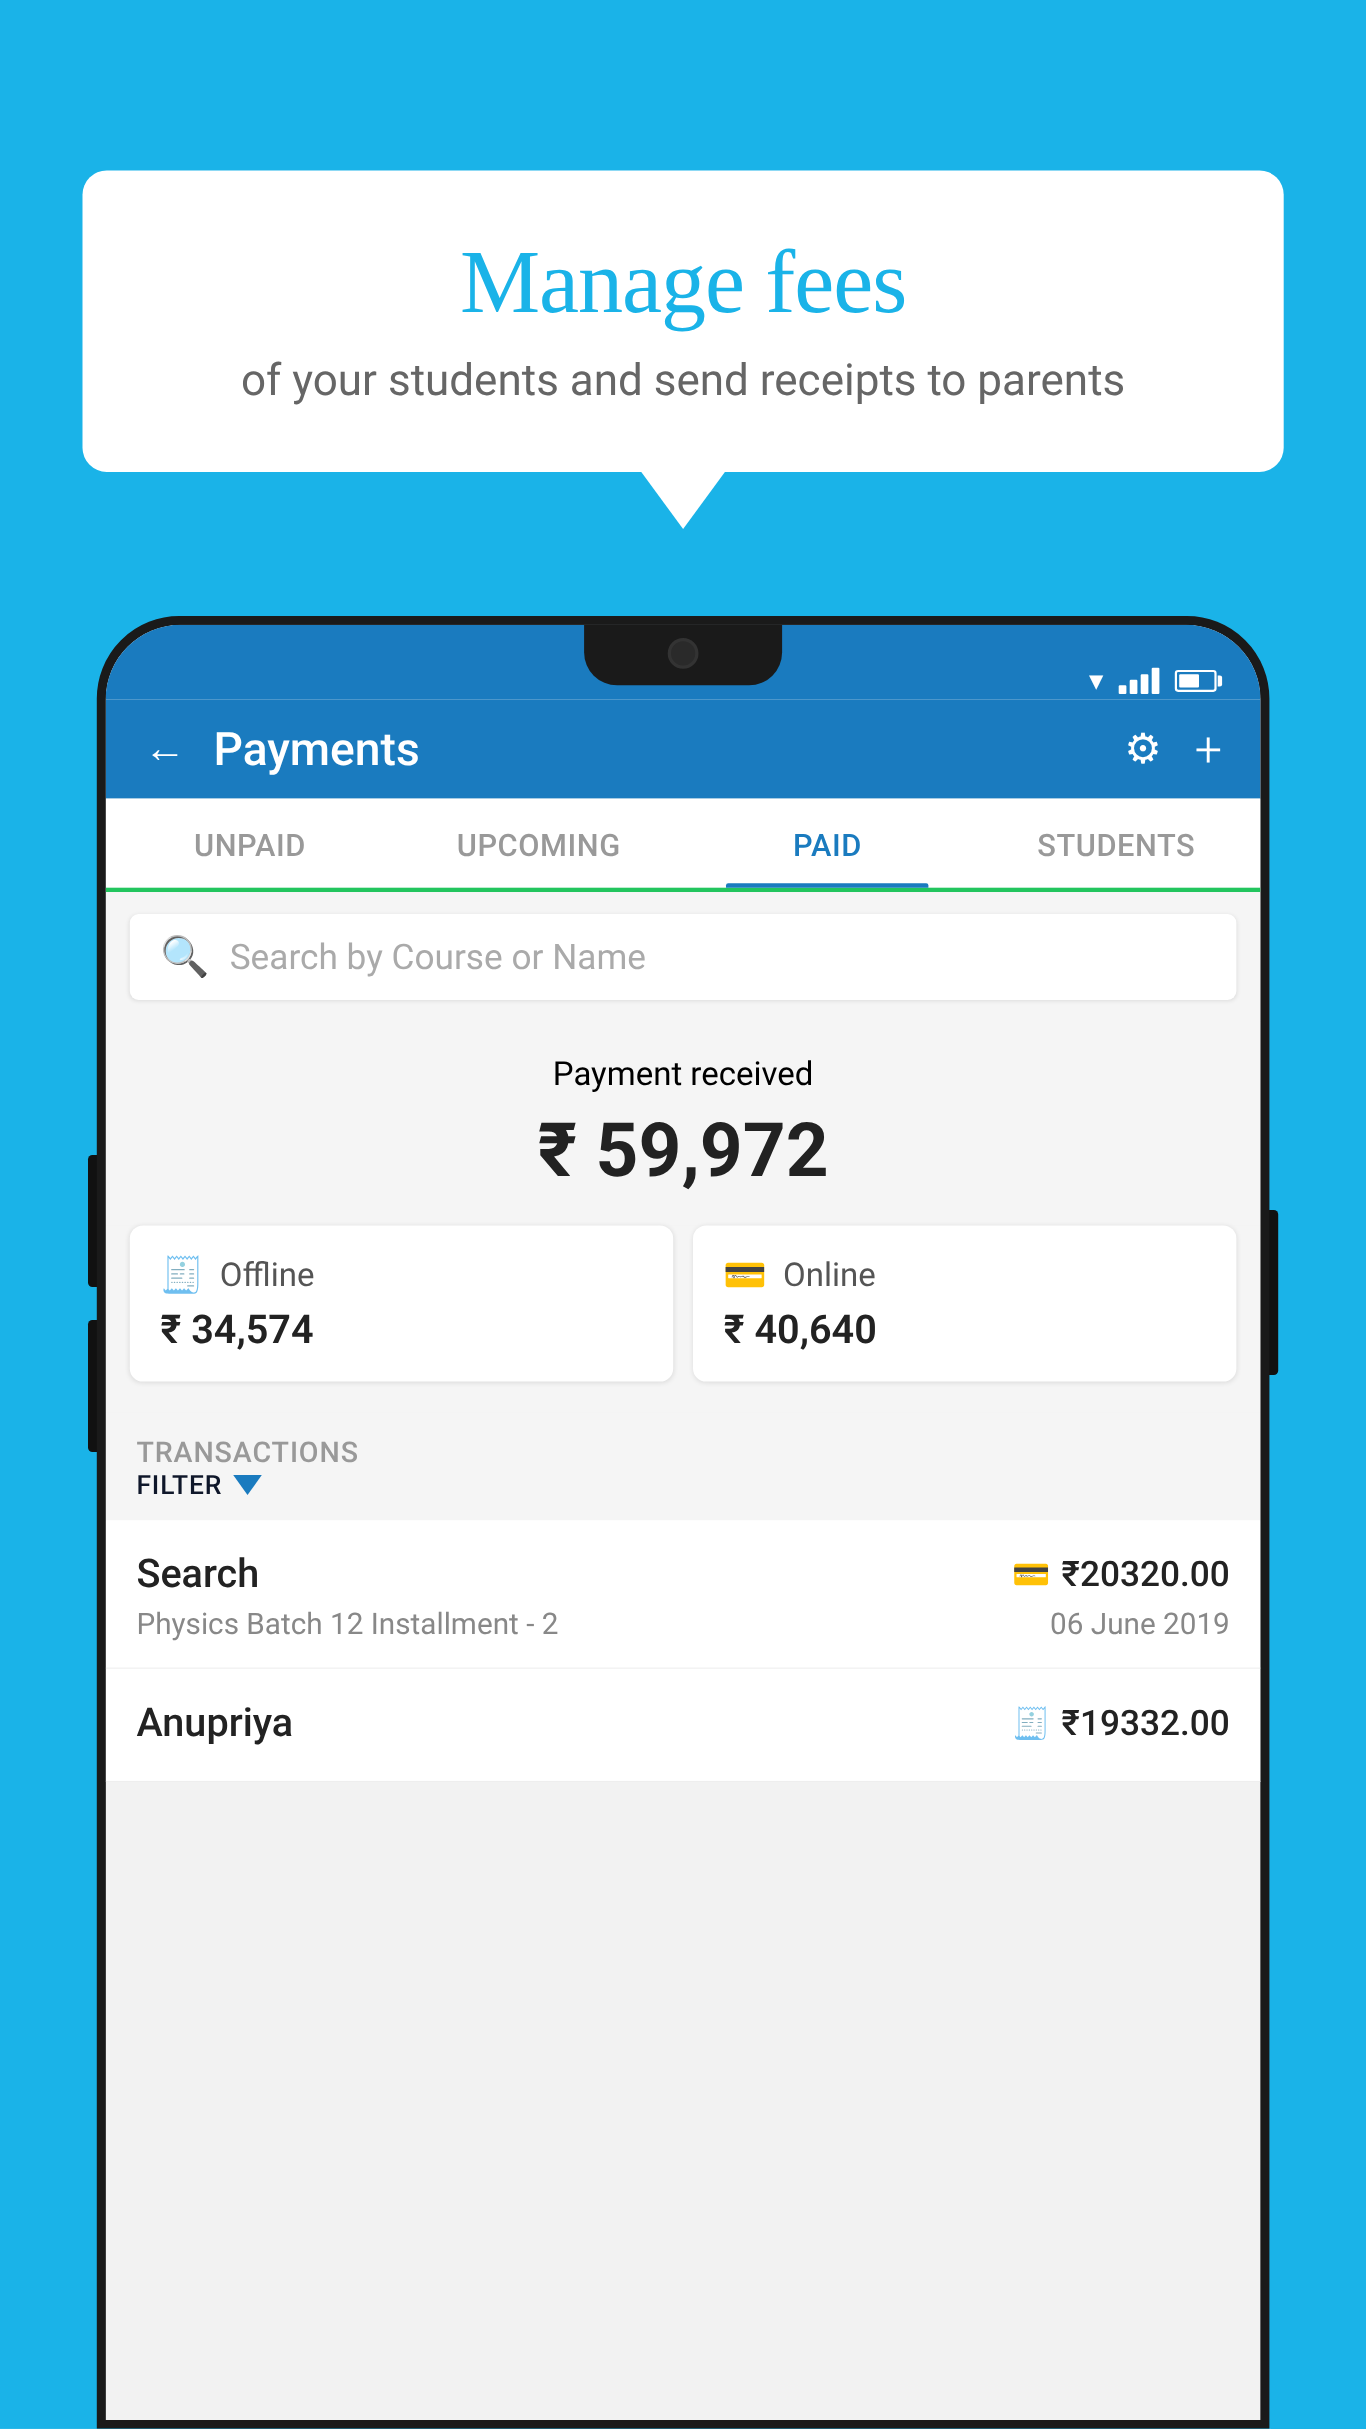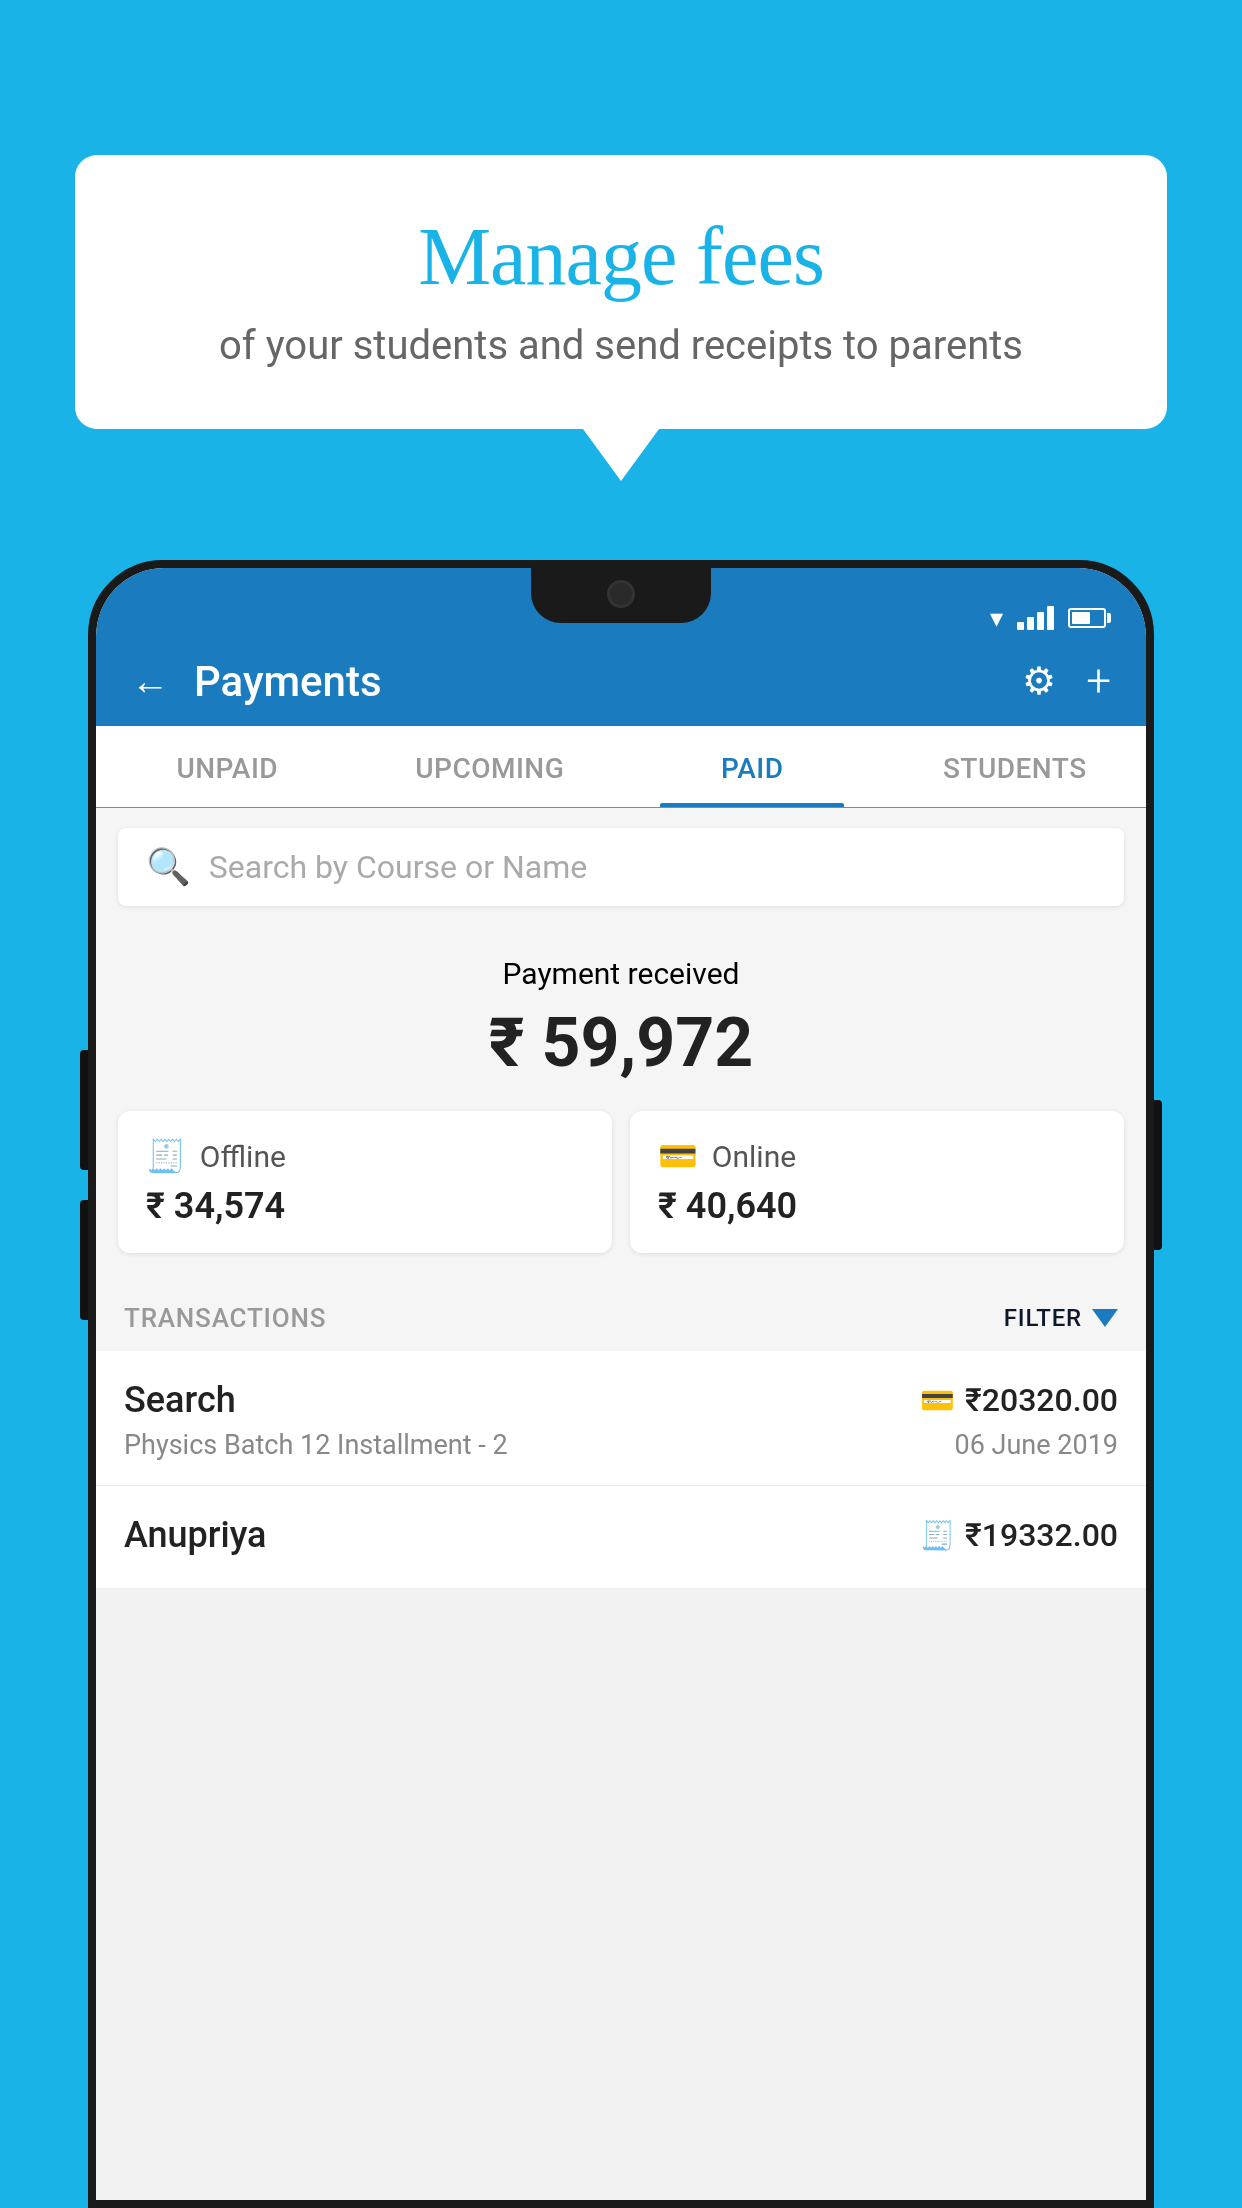--- a/index.html
+++ b/index.html
@@ -234,21 +234,21 @@
     .plus-icon {
       color: #fff;
       font-size: 44px;
       font-weight: 300;
     }
 
     
     .tabs-bar {
       background: #fff;
       display: flex;
-      border-bottom: 1px solid #22c55e;
+      border-bottom: 4px solid #22c55e;
     }
 
     .tab {
       flex: 1;
       text-align: center;
       padding: 26px 0 22px;
       font-size: 28px;
       font-weight: 500;
       color: #999;
       letter-spacing: 0.5px;
@@ -353,24 +353,25 @@
     .card-amount {
       font-size: 36px;
       font-weight: 600;
       color: #222;
       margin-top: 8px;
     }
 
     
     .transactions-header {
       display: flex;
-      align-items: center;
+      align-items: flex-start;
       justify-content: space-between;
       padding: 22px 28px 18px;
       background: #f5f5f5;
+      flex-direction: column;
     }
 
     .transactions-label {
       font-size: 26px;
       color: #999;
       font-weight: 500;
       letter-spacing: 0.8px;
     }
 
     .filter-btn {

